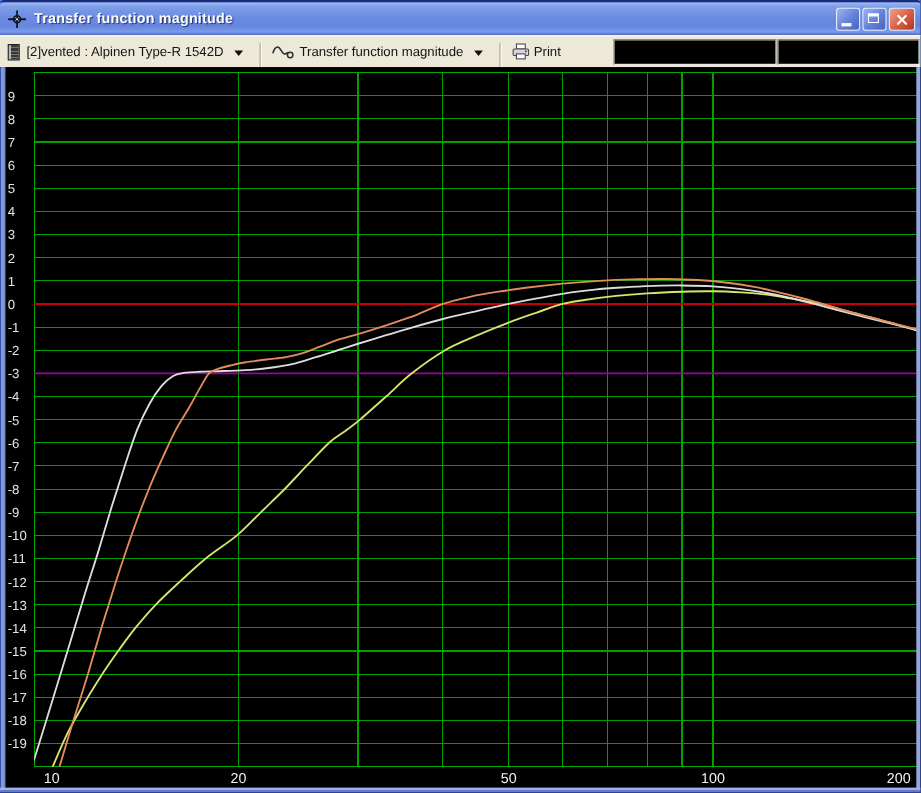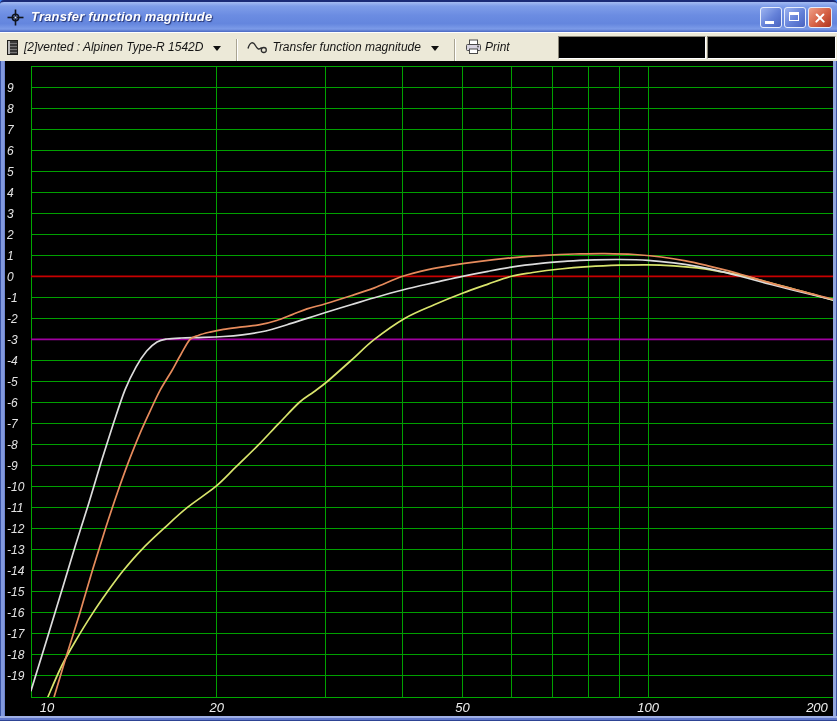--- a/index.html
+++ b/index.html
@@ -1,18 +1,18 @@
 <!DOCTYPE html>
 <html><head>
 <meta charset="utf-8">
 <style>
   html,body{margin:0;padding:0;background:#444;}
   #window{
     position:relative;width:837px;height:721px;overflow:hidden;
-    font-family:"Liberation Sans",sans-serif;background:#3b82f6;font-style:italic;
+    font-family:"Liberation Sans",sans-serif;background:#3b82f6;
   }
   
   .titlebar{
     position:absolute;top:0;left:0;width:837px;height:32px;box-sizing:border-box;
     border-top:2px solid #1B2B77;border-radius:4px 4px 0 0;
     background:linear-gradient(180deg,#A5BCF2 0%,#7E9DE9 14%,#6B8CE2 45%,#6486DE 72%,#7C9BE8 90%,#4A67C0 100%);
   }
   .title-icon{position:absolute;left:7px;top:7px;width:17px;height:17px;}
   .title-text{
     position:absolute;left:31px;top:0;height:30px;line-height:30px;

